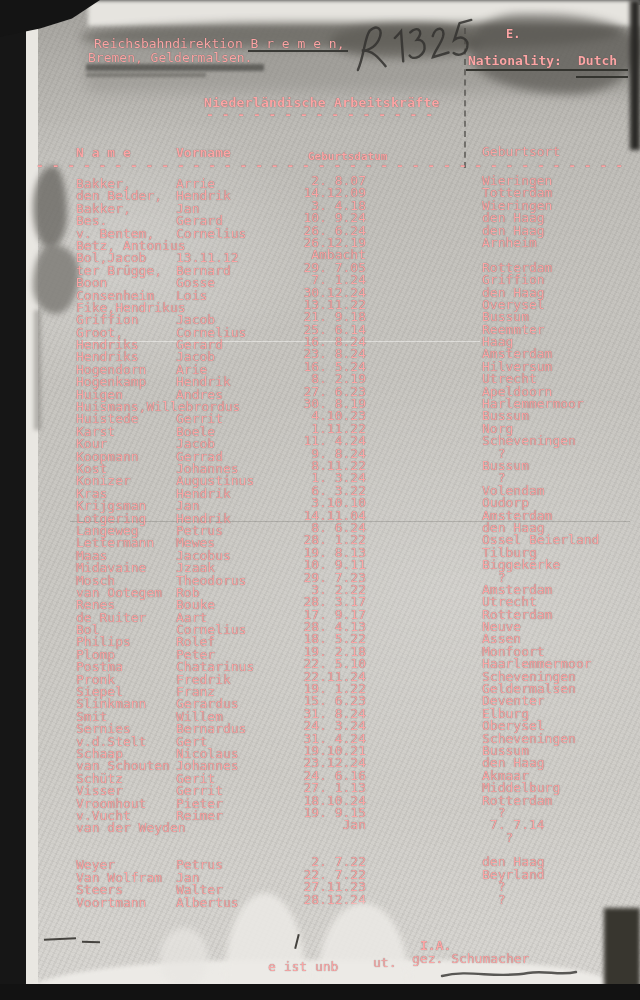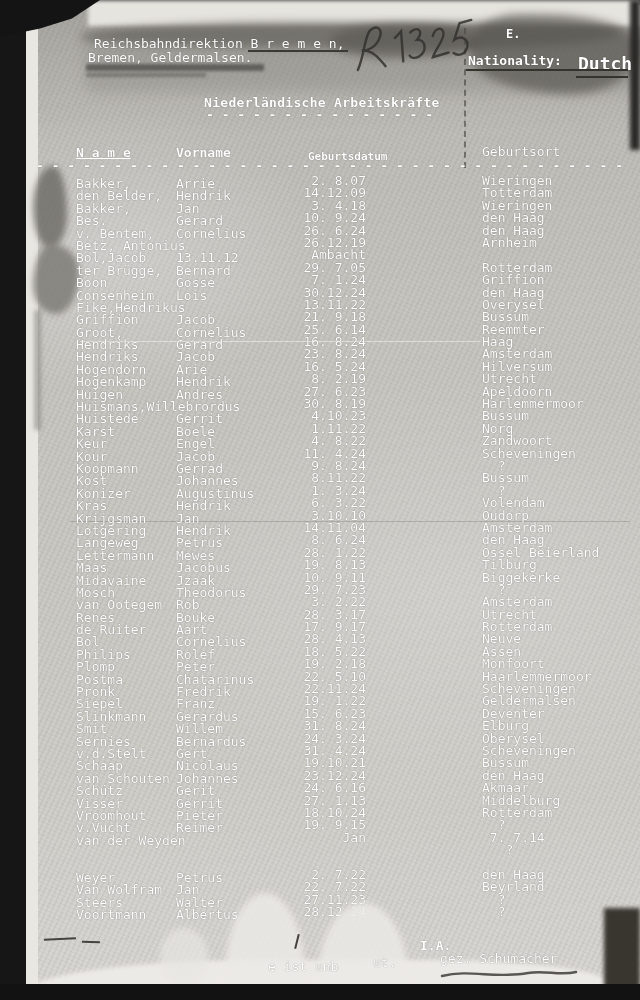--- a/index.html
+++ b/index.html
@@ -1,17 +1,17 @@
 <!DOCTYPE html>
 <html><head>
 <meta charset="utf-8">
 <style>
   html,body{margin:0;padding:0;background:#101010;}
   .canvas{position:relative;width:640px;height:1000px;background:#161616;overflow:hidden;
-          font-family:"DejaVu Sans Mono",monospace;color:#ffffff;}
+          font-family:"DejaVu Sans Mono",monospace;color:#fca5a5;}
   
   .page{position:absolute;left:26px;top:5px;width:614px;height:980px;
     background:
       radial-gradient(ellipse 300px 200px at 15% 25%, rgba(255,255,255,.22), transparent 70%),
       radial-gradient(ellipse 500px 320px at 70% 60%, rgba(255,255,255,.16), transparent 70%),
       repeating-linear-gradient(115deg, rgba(90,88,84,.07) 0 2px, transparent 2px 5px),
       repeating-linear-gradient(23deg, rgba(90,88,84,.05) 0 1px, transparent 1px 4px),
       linear-gradient(180deg,#a5a39e 0%,#b2b0ab 6%,#bfbdb8 13%,#c6c4bf 30%,#cac8c3 55%,#cfcdc8 78%,#d8d6d2 100%);
   }
   .white-strip-left{position:absolute;left:26px;top:0;width:12px;height:985px;background:#e9e7e2;}
@@ -41,46 +41,46 @@
   .mark-dash2{left:82px;top:941px;width:18px;height:2px;background:#45433f;transform:rotate(2deg);z-index:22;}
   
   .txt{position:absolute;white-space:pre;text-shadow:0 0 1px rgba(25,25,20,.6);z-index:10;}
   .letterhead-1{left:94px;top:36px;font-size:13px;}
   .letterhead-2{left:88px;top:50px;font-size:13px;}
   .lh-underline{position:absolute;left:248px;top:50px;width:100px;height:2px;background:#3a3a36;z-index:10;}
   .lh-smudge{position:absolute;left:86px;top:64px;width:178px;height:7px;background:rgba(45,45,42,.55);filter:blur(1.5px);z-index:10;}
   .lh-smudge2{position:absolute;left:86px;top:73px;width:120px;height:4px;background:rgba(60,60,56,.4);filter:blur(1.5px);z-index:10;}
   .ref-mark{left:506px;top:27px;font-size:12px;font-weight:bold;}
   .nat-label{left:468px;top:53px;font-size:13px;font-weight:bold;}
-  .nat-value{left:578px;top:53px;font-size:18px;font-weight:bold;}
+  .nat-value{left:578px;top:53px;font-size:13px;font-weight:bold;}
   .nat-underline{position:absolute;left:466px;top:69px;width:162px;height:2px;background:#34342f;z-index:10;}
   .nat-underline2{position:absolute;left:576px;top:76px;width:52px;height:2px;background:#34342f;z-index:10;}
   .vdash{position:absolute;left:464px;top:28px;height:140px;width:0;border-left:2px dashed #4c4a46;opacity:.65;z-index:9;}
   .handwriting{position:absolute;left:350px;top:16px;z-index:11;transform:rotate(-6deg);}
   .doc-title{left:204px;top:95px;font-size:13px;font-weight:bold;letter-spacing:.3px;}
   .title-dashes{left:206px;top:107px;font-size:13px;font-weight:bold;}
-  .col-name{left:76px;top:145px;font-size:13px;font-weight:bold;text-decoration:underline;}
+  .col-name{left:76px;top:145px;font-size:13px;font-weight:bold;}
   .col-vorname{left:176px;top:145px;font-size:13px;font-weight:bold;}
   .col-datum{left:308px;top:150px;font-size:11px;font-weight:bold;}
   .col-ort{left:482px;top:144px;font-size:13px;font-weight:normal;}
   .header-dashes{left:36px;top:158px;width:604px;overflow:hidden;font-size:13px;font-weight:bold;}
   
   .rows{position:absolute;left:0;top:176px;width:640px;z-index:10;}
   .row{position:relative;height:12.4px;font-size:13px;}
   .row span{position:absolute;white-space:pre;text-shadow:0 0 1px rgba(25,25,20,.6);}
   .c-name{left:76px;}
   .c-vorname{left:176px;}
   .c-datum{left:284px;width:82px;text-align:right;top:-3px;}
   .c-ort{left:482px;top:-3px;}
   .c-ort .u{position:static;border-bottom:2px solid #2b2b26;}
   
   .foot-frag1{left:268px;top:951px;font-size:13px;z-index:30;margin-top:8px;}
   .foot-frag2{left:373px;top:955px;font-size:13px;z-index:30;}
   .foot-ia{left:420px;top:938px;font-size:13px;font-weight:bold;z-index:30;}
-  .foot-sig{left:412px;top:951px;font-size:13px;z-index:30;margin-left:28px;}
+  .foot-sig{left:412px;top:951px;font-size:13px;z-index:30;}
   .sig-squiggle{position:absolute;left:440px;top:966px;z-index:30;}
 </style>
 </head>
 <body>
 
 <div class="canvas">
 
   <div class="page decor"></div>
   <div class="white-strip-left decor"></div>
   <div class="decor top-grey-wash"></div>
@@ -272,26 +272,20 @@
         <span class="c-ort"><span>Bussum</span><span class="u"></span></span>
       </div>
 
       <div class="row">
         <span class="c-name">Karst</span>
         <span class="c-vorname">Boele</span>
         <span class="c-datum">1.11.22</span>
         <span class="c-ort"><span>Norg</span><span class="u"></span></span>
       </div>
 
-      <div class="row">
-        <span class="c-name">Keur</span>
-        <span class="c-vorname">Engel</span>
-        <span class="c-datum">4. 8.22</span>
-        <span class="c-ort"><span>Zandwoort</span><span class="u"></span></span>
-      </div>
 
       <div class="row">
         <span class="c-name">Kour</span>
         <span class="c-vorname">Jacob</span>
         <span class="c-datum">11. 4.24</span>
         <span class="c-ort"><span>Scheveningen</span><span class="u"></span></span>
       </div>
 
       <div class="row">
         <span class="c-name">Koopmann</span>

